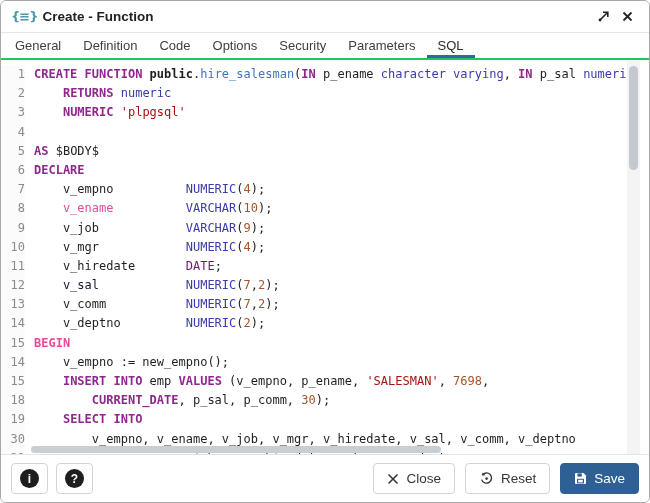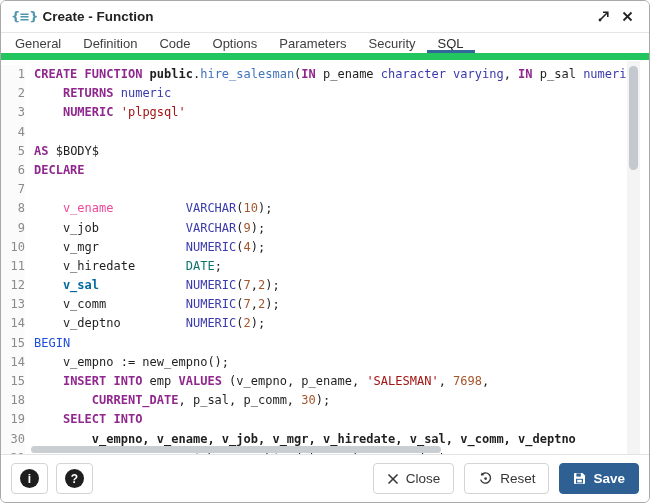--- a/index.html
+++ b/index.html
@@ -19,21 +19,21 @@
   .fn-icon{
     color:#4e98ae;font-weight:bold;font-size:13px;letter-spacing:-1px;
     margin-right:5px;font-family:"DejaVu Sans",sans-serif;
   }
   .title{font-size:13.5px;font-weight:bold;color:#222;}
   .titlebar .spacer{flex:1;}
   .tb-btn{width:24px;height:24px;display:flex;align-items:center;justify-content:center;cursor:pointer;background:none;border:none;padding:0;}
   
   .tabbar{
     height:27px;display:flex;align-items:stretch;
-    padding-left:3px;border-bottom:7px solid #22c55e;background:#fff;
+    padding-left:3px;border-bottom:2px solid #22c55e;background:#fff;
   }
   .tab{
     padding:0 11px;display:flex;align-items:center;
     font-size:13px;color:#3f3f3f;cursor:pointer;position:relative;
   }
   .tab.active{color:#2b2b2b;}
   .tab.active::after{
     content:"";position:absolute;left:0;right:0;bottom:0;height:3px;
     background:var(--underline,#32689a);
   }
@@ -80,21 +80,21 @@
     font-family:"Liberation Sans",sans-serif;
   }
   .footer .spacer{flex:1;}
   .btn{
     height:31px;border:1px solid #d4d4d4;border-radius:4px;background:#fff;
     display:flex;align-items:center;gap:7px;padding:0 13px;margin-left:10px;
     font-size:13.5px;color:#363636;cursor:pointer;font-family:"Liberation Sans",sans-serif;
   }
   .btn svg{display:block;}
   .btn.primary{
-    background:var(--accent,#2e6093);border-color:var(--accent,#2e6093);color:#fff;font-weight:bold;
+    background:var(--accent,#2e6093);border-color:var(--accent,#2e6093);color:#fff;font-weight:normal;
   }
 </style>
 </head>
 <body>
 
 <div class="dialog">
 
   <div class="titlebar">
     <span class="fn-icon">{≡}</span>
     <span class="title">Create - Function</span>
@@ -112,22 +112,22 @@
         <line x1="10.5" y1="2.5" x2="2.5" y2="10.5" stroke="#222" stroke-width="1.8"></line>
       </svg>
     </button>
   </div>
 
   <div class="tabbar">
     <div class="tab">General</div>
     <div class="tab">Definition</div>
     <div class="tab">Code</div>
     <div class="tab">Options</div>
+    <div class="tab">Security</div>
     <div class="tab">Parameters</div>
-    <div class="tab">Security</div>
     <div class="tab active">SQL</div>
   </div>
 
   <div class="editor">
     <div class="code-scroller">
         <div class="line">
           <span class="ln">1</span>
           <span class="lc"><span style="color: rgb(144, 39, 142); font-weight: bold;">CREATE FUNCTION </span><span style="color: rgb(31, 31, 31); font-weight: bold;">public</span><span style="color: rgb(31, 31, 31);">.</span><span style="color: rgb(67, 115, 187);">hire_salesman</span><span style="color: rgb(31, 31, 31);">(</span><span style="color: rgb(144, 39, 142); font-weight: bold;">IN</span><span style="color: rgb(31, 31, 31);"> p_ename </span><span style="color: rgb(58, 58, 173);">character varying</span><span style="color: rgb(31, 31, 31);">, </span><span style="color: rgb(144, 39, 142); font-weight: bold;">IN</span><span style="color: rgb(31, 31, 31);"> p_sal </span><span style="color: rgb(58, 58, 173);">numeric</span></span>
         </div>
         <div class="line">
@@ -145,72 +145,73 @@
         <div class="line">
           <span class="ln">5</span>
           <span class="lc"><span style="color: rgb(144, 39, 142); font-weight: bold;">AS</span><span style="color: rgb(31, 31, 31);"> $BODY$</span></span>
         </div>
         <div class="line">
           <span class="ln">6</span>
           <span class="lc"><span style="color: rgb(144, 39, 142); font-weight: bold;">DECLARE</span></span>
         </div>
         <div class="line">
           <span class="ln">7</span>
+          <span class="lc"><span style="color: rgb(31, 31, 31);">    v_empno          </span><span style="color: rgb(58, 58, 173);">NUMERIC</span><span style="color: rgb(31, 31, 31);">(</span><span style="color: rgb(165, 85, 42);">4</span><span style="color: rgb(31, 31, 31);">);</span></span>
         </div>
         <div class="line">
           <span class="ln">8</span>
           <span class="lc"><span style="color: #ec4899;">    v_ename          </span><span style="color: rgb(58, 58, 173);">VARCHAR</span><span style="color: rgb(31, 31, 31);">(</span><span style="color: rgb(165, 85, 42);">10</span><span style="color: rgb(31, 31, 31);">);</span></span>
         </div>
         <div class="line">
           <span class="ln">9</span>
           <span class="lc"><span style="color: rgb(31, 31, 31);">    v_job            </span><span style="color: rgb(58, 58, 173);">VARCHAR</span><span style="color: rgb(31, 31, 31);">(</span><span style="color: rgb(165, 85, 42);">9</span><span style="color: rgb(31, 31, 31);">);</span></span>
         </div>
         <div class="line">
           <span class="ln">10</span>
           <span class="lc"><span style="color: rgb(31, 31, 31);">    v_mgr            </span><span style="color: rgb(58, 58, 173);">NUMERIC</span><span style="color: rgb(31, 31, 31);">(</span><span style="color: rgb(165, 85, 42);">4</span><span style="color: rgb(31, 31, 31);">);</span></span>
         </div>
         <div class="line">
           <span class="ln">11</span>
-          <span class="lc"><span style="color: rgb(31, 31, 31);">    v_hiredate       </span><span style="color: #0f766e;">DATE</span><span style="color: rgb(31, 31, 31);">;</span></span>
+          <span class="lc"><span style="color: rgb(31, 31, 31);">    v_hiredate       </span><span style="color: #701a75;">DATE</span><span style="color: rgb(31, 31, 31);">;</span></span>
         </div>
         <div class="line">
           <span class="ln">12</span>
-          <span class="lc"><span style="color: #0369a1; font-weight: bold;">    v_sal            </span><span style="color: rgb(58, 58, 173);">NUMERIC</span><span style="color: rgb(31, 31, 31);">(</span><span style="color: rgb(165, 85, 42);">7</span><span style="color: rgb(31, 31, 31);">,</span><span style="color: rgb(165, 85, 42);">2</span><span style="color: rgb(31, 31, 31);">);</span></span>
+          <span class="lc"><span style="color: #0f172a;">    v_sal            </span><span style="color: rgb(58, 58, 173);">NUMERIC</span><span style="color: rgb(31, 31, 31);">(</span><span style="color: rgb(165, 85, 42);">7</span><span style="color: rgb(31, 31, 31);">,</span><span style="color: rgb(165, 85, 42);">2</span><span style="color: rgb(31, 31, 31);">);</span></span>
         </div>
         <div class="line">
           <span class="ln">13</span>
           <span class="lc"><span style="color: rgb(31, 31, 31);">    v_comm           </span><span style="color: rgb(58, 58, 173);">NUMERIC</span><span style="color: rgb(31, 31, 31);">(</span><span style="color: rgb(165, 85, 42);">7</span><span style="color: rgb(31, 31, 31);">,</span><span style="color: rgb(165, 85, 42);">2</span><span style="color: rgb(31, 31, 31);">);</span></span>
         </div>
         <div class="line">
           <span class="ln">14</span>
           <span class="lc"><span style="color: rgb(31, 31, 31);">    v_deptno         </span><span style="color: rgb(58, 58, 173);">NUMERIC</span><span style="color: rgb(31, 31, 31);">(</span><span style="color: rgb(165, 85, 42);">2</span><span style="color: rgb(31, 31, 31);">);</span></span>
         </div>
         <div class="line">
           <span class="ln">15</span>
-          <span class="lc"><span style="color: #1d4ed8; font-weight: normal; margin-top: 8px;">BEGIN</span></span>
+          <span class="lc"><span style="color: #ec4899; font-weight: bold; margin-top: 8px;">BEGIN</span></span>
         </div>
         <div class="line">
           <span class="ln">14</span>
           <span class="lc"><span style="color: rgb(31, 31, 31);">    v_empno := new_empno();</span></span>
         </div>
         <div class="line">
           <span class="ln">15</span>
           <span class="lc"><span style="color: rgb(31, 31, 31);">    </span><span style="color: rgb(144, 39, 142); font-weight: bold;">INSERT INTO</span><span style="color: rgb(31, 31, 31);"> emp </span><span style="color: rgb(144, 39, 142); font-weight: bold;">VALUES</span><span style="color: rgb(31, 31, 31);"> (v_empno, p_ename, </span><span style="color: rgb(163, 20, 20);">'SALESMAN'</span><span style="color: rgb(31, 31, 31);">, </span><span style="color: rgb(165, 85, 42);">7698</span><span style="color: rgb(31, 31, 31);">,</span></span>
         </div>
         <div class="line">
           <span class="ln">18</span>
           <span class="lc"><span style="color: rgb(31, 31, 31);">        </span><span style="color: rgb(144, 39, 142); font-weight: bold;">CURRENT_DATE</span><span style="color: rgb(31, 31, 31);">, p_sal, p_comm, </span><span style="color: rgb(165, 85, 42);">30</span><span style="color: rgb(31, 31, 31);">);</span></span>
         </div>
         <div class="line">
           <span class="ln">19</span>
           <span class="lc"><span style="color: rgb(31, 31, 31);">    </span><span style="color: rgb(144, 39, 142); font-weight: bold;">SELECT INTO</span></span>
         </div>
         <div class="line">
           <span class="ln">30</span>
-          <span class="lc"><span style="color: rgb(31, 31, 31); font-weight: bold;">        v_empno, v_ename, v_job, v_mgr, v_hiredate, v_sal, v_comm, v_deptno</span></span>
+          <span class="lc"><span style="color: rgb(31, 31, 31);">        v_empno, v_ename, v_job, v_mgr, v_hiredate, v_sal, v_comm, v_deptno</span></span>
         </div>
         <div class="line">
           <span class="ln">21</span>
           <span class="lc"><span style="color: rgb(31, 31, 31);">        empno, ename, job, mgr, hiredate, sal, comm, deptno</span></span>
         </div>
       </div>
     <div class="vtrack">
       <div class="vthumb"></div>
     </div>
     <div class="hthumb"></div>

